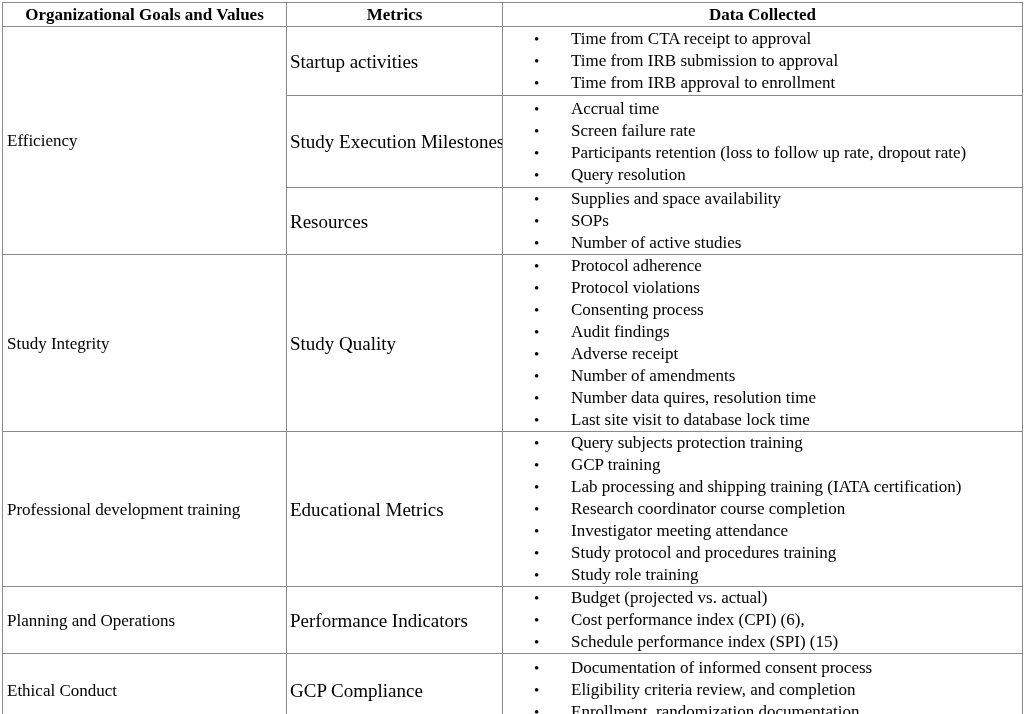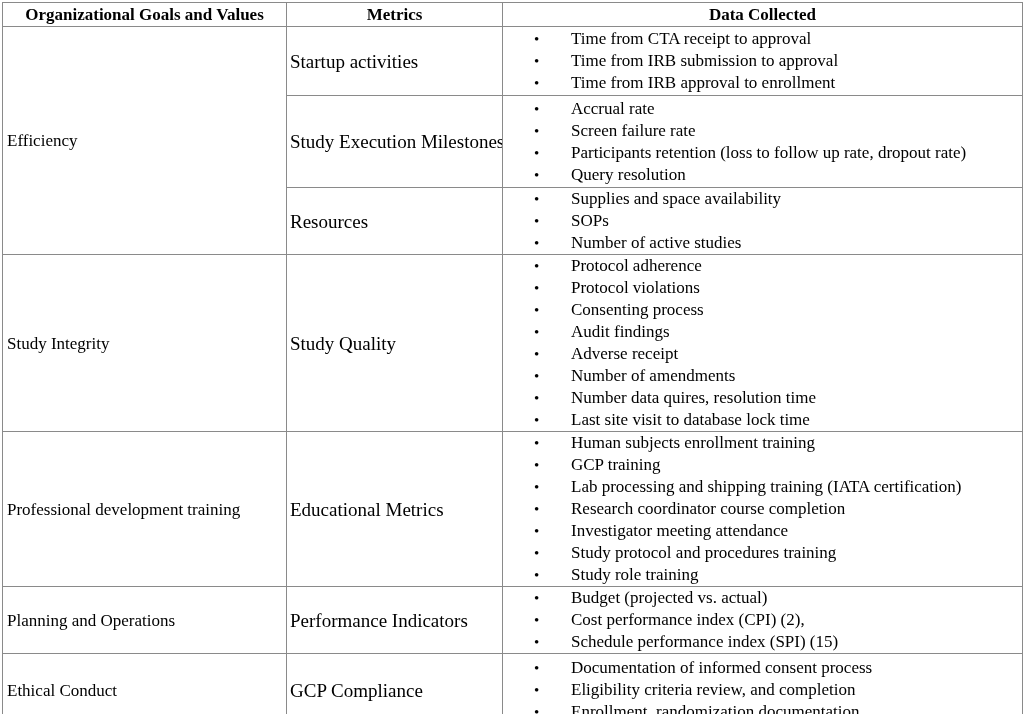--- a/index.html
+++ b/index.html
@@ -108,21 +108,21 @@
             <span class="bullet">•</span>
             <span class="li-text">Time from IRB approval to enrollment</span>
           </div>
         </td>
       </tr>
       <tr>
         <td class="metric">Study Execution Milestones</td>
         <td class="data">
           <div class="li">
             <span class="bullet">•</span>
-            <span class="li-text">Accrual rate</span>
+            <span class="li-text">Accrual time</span>
           </div>
           <div class="li">
             <span class="bullet">•</span>
             <span class="li-text">Screen failure rate</span>
           </div>
           <div class="li">
             <span class="bullet">•</span>
             <span class="li-text">Participants retention (loss to follow up rate, dropout rate)</span>
           </div>
           <div class="li">
@@ -185,21 +185,21 @@
             <span class="li-text">Last site visit to database lock time</span>
           </div>
         </td>
       </tr>
       <tr>
         <td class="goal" rowspan="1">Professional development training</td>
         <td class="metric">Educational Metrics</td>
         <td class="data">
           <div class="li">
             <span class="bullet">•</span>
-            <span class="li-text">Human subjects enrollment training</span>
+            <span class="li-text">Query subjects protection training</span>
           </div>
           <div class="li">
             <span class="bullet">•</span>
             <span class="li-text">GCP training</span>
           </div>
           <div class="li">
             <span class="bullet">•</span>
             <span class="li-text">Lab processing and shipping training (IATA certification)</span>
           </div>
           <div class="li">
@@ -223,21 +223,21 @@
       <tr>
         <td class="goal" rowspan="1">Planning and Operations</td>
         <td class="metric">Performance Indicators</td>
         <td class="data">
           <div class="li">
             <span class="bullet">•</span>
             <span class="li-text">Budget (projected vs. actual)</span>
           </div>
           <div class="li">
             <span class="bullet">•</span>
-            <span class="li-text">Cost performance index (CPI) (2),</span>
+            <span class="li-text">Cost performance index (CPI) (6),</span>
           </div>
           <div class="li">
             <span class="bullet">•</span>
             <span class="li-text">Schedule performance index (SPI) (15)</span>
           </div>
         </td>
       </tr>
       <tr>
         <td class="goal" rowspan="1">Ethical Conduct</td>
         <td class="metric">GCP Compliance</td>

